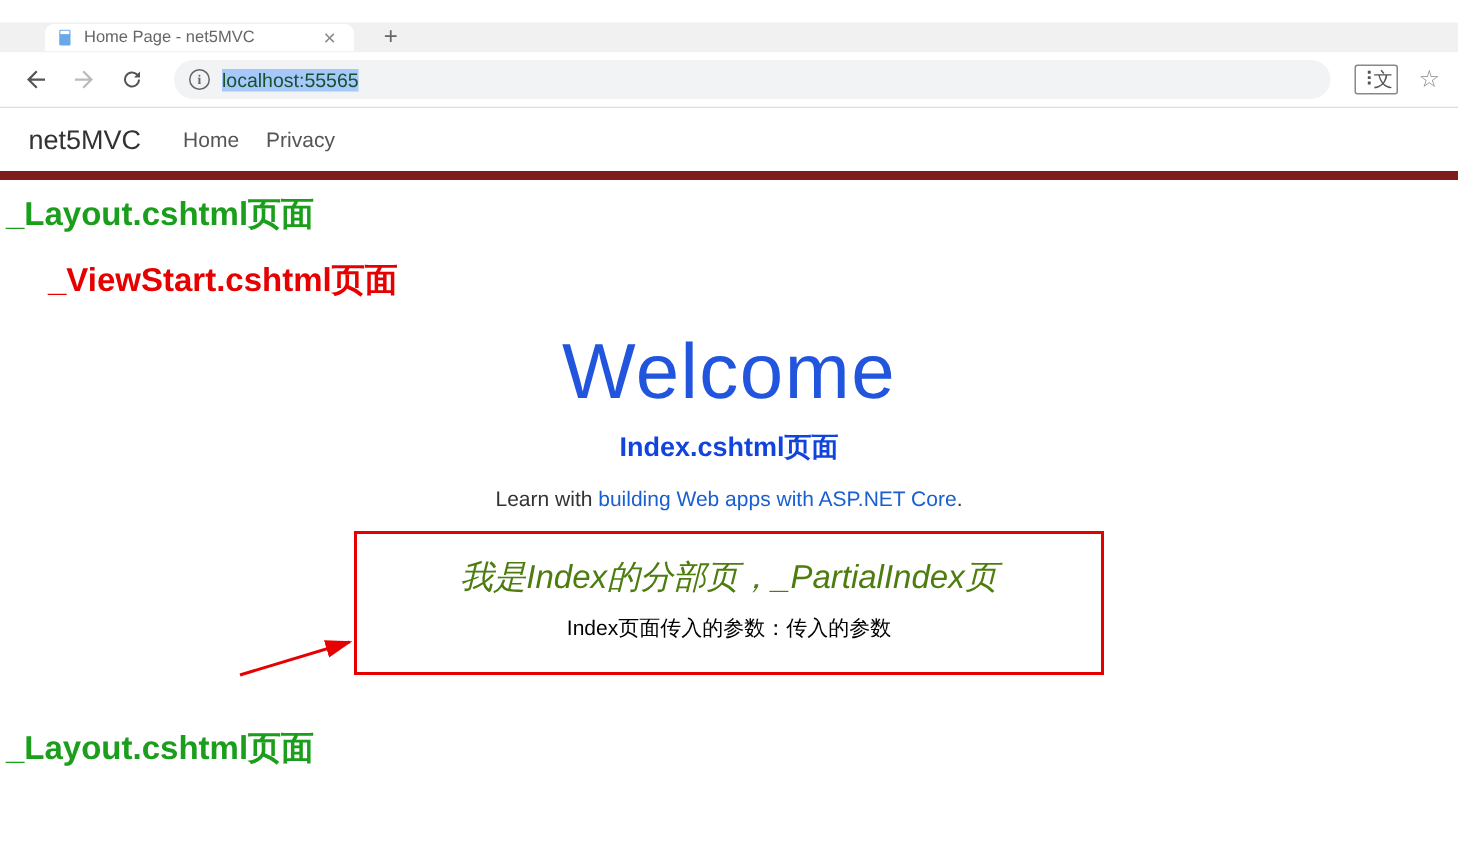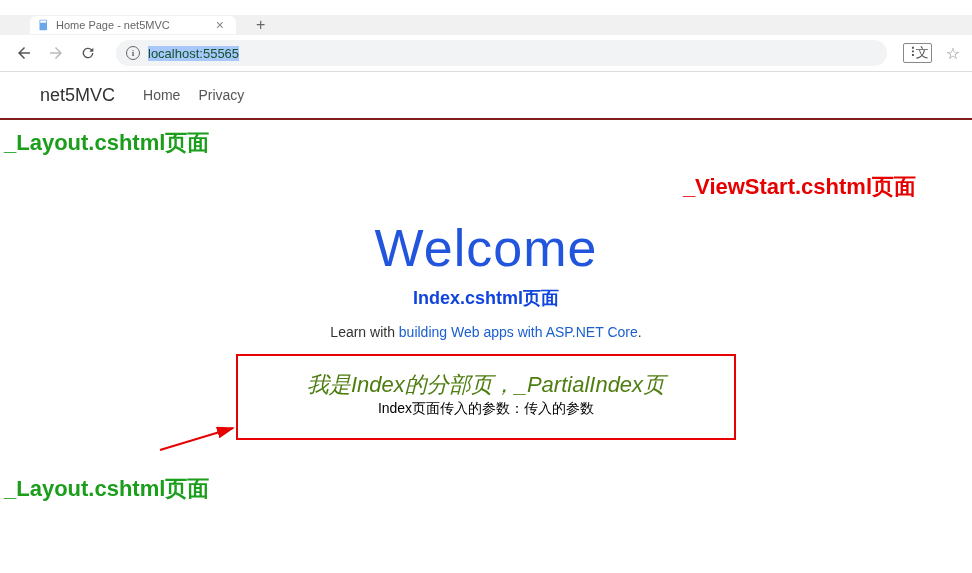--- a/index.html
+++ b/index.html
@@ -126,45 +126,44 @@
       color: #888;
     }
     
     .page {
       padding: 0;
     }
     .navbar {
       height: 48px;
       display: flex;
       align-items: center;
-      padding: 0 40px;
+      padding: 0 19px;
       gap: 18px;
-      border-bottom: 2px solid #7f1d1d;
+      border-bottom: 6px solid #7f1d1d;
     }
     .brand {
       font-size: 18px;
       color: #333;
       margin-right: 10px;
     }
     .nav-link {
       font-size: 14px;
       color: #555;
     }
     .layout-label {
       font-size: 22px;
       font-weight: bold;
       color: #1b9e1b;
       padding: 8px 4px;
     }
     .viewstart-label {
       font-size: 22px;
       font-weight: bold;
       color: #e60000;
-      padding: 6px 56px;
-      text-align: right;
+      padding: 6px 32px;
     }
     .center-block {
       text-align: center;
       margin-top: 10px;
     }
     .welcome {
       font-size: 52px;
       font-weight: 300;
       color: #2255dd;
       letter-spacing: 1px;
@@ -192,20 +191,21 @@
       text-align: center;
     }
     .partial-title {
       font-size: 22px;
       color: #4d7c0f;
       font-style: italic;
     }
     .partial-param {
       font-size: 14px;
       color: #000;
+      margin-top: 10px;
     }
     .arrow {
       position: absolute;
       left: 155px;
       top: 420px;
       pointer-events: none;
     }
     .layout-bottom {
       font-size: 22px;
       font-weight: bold;

